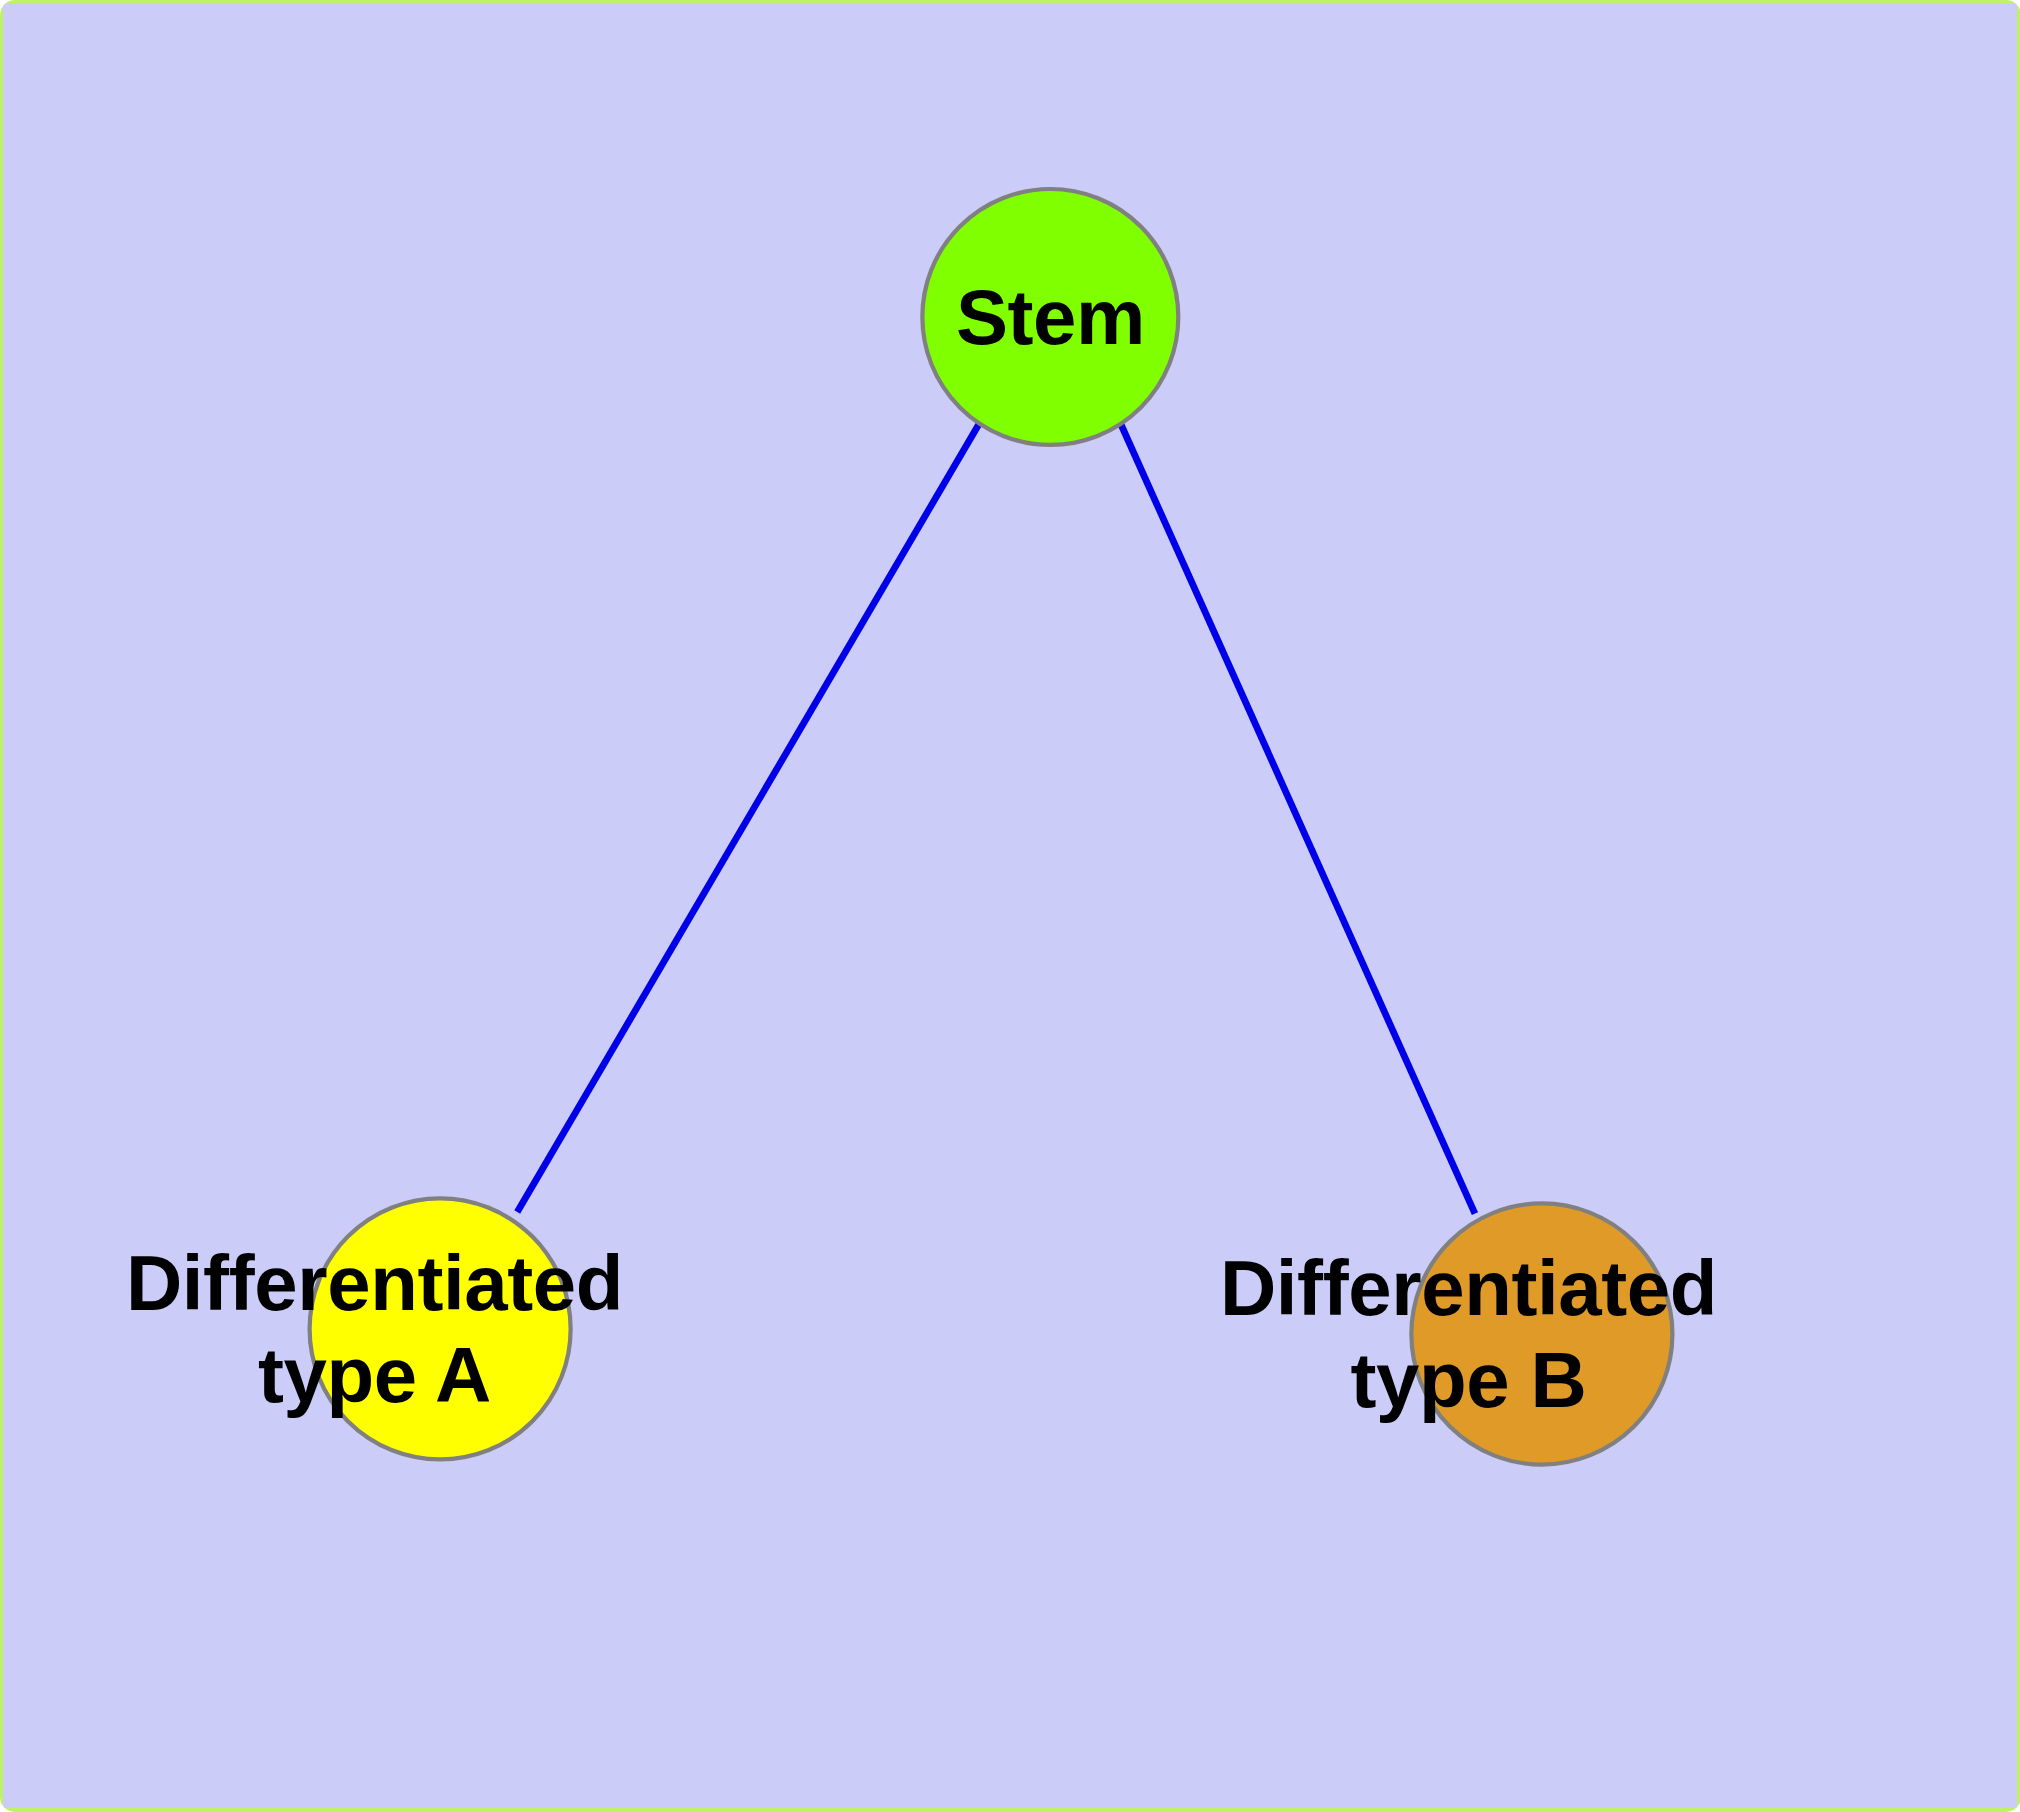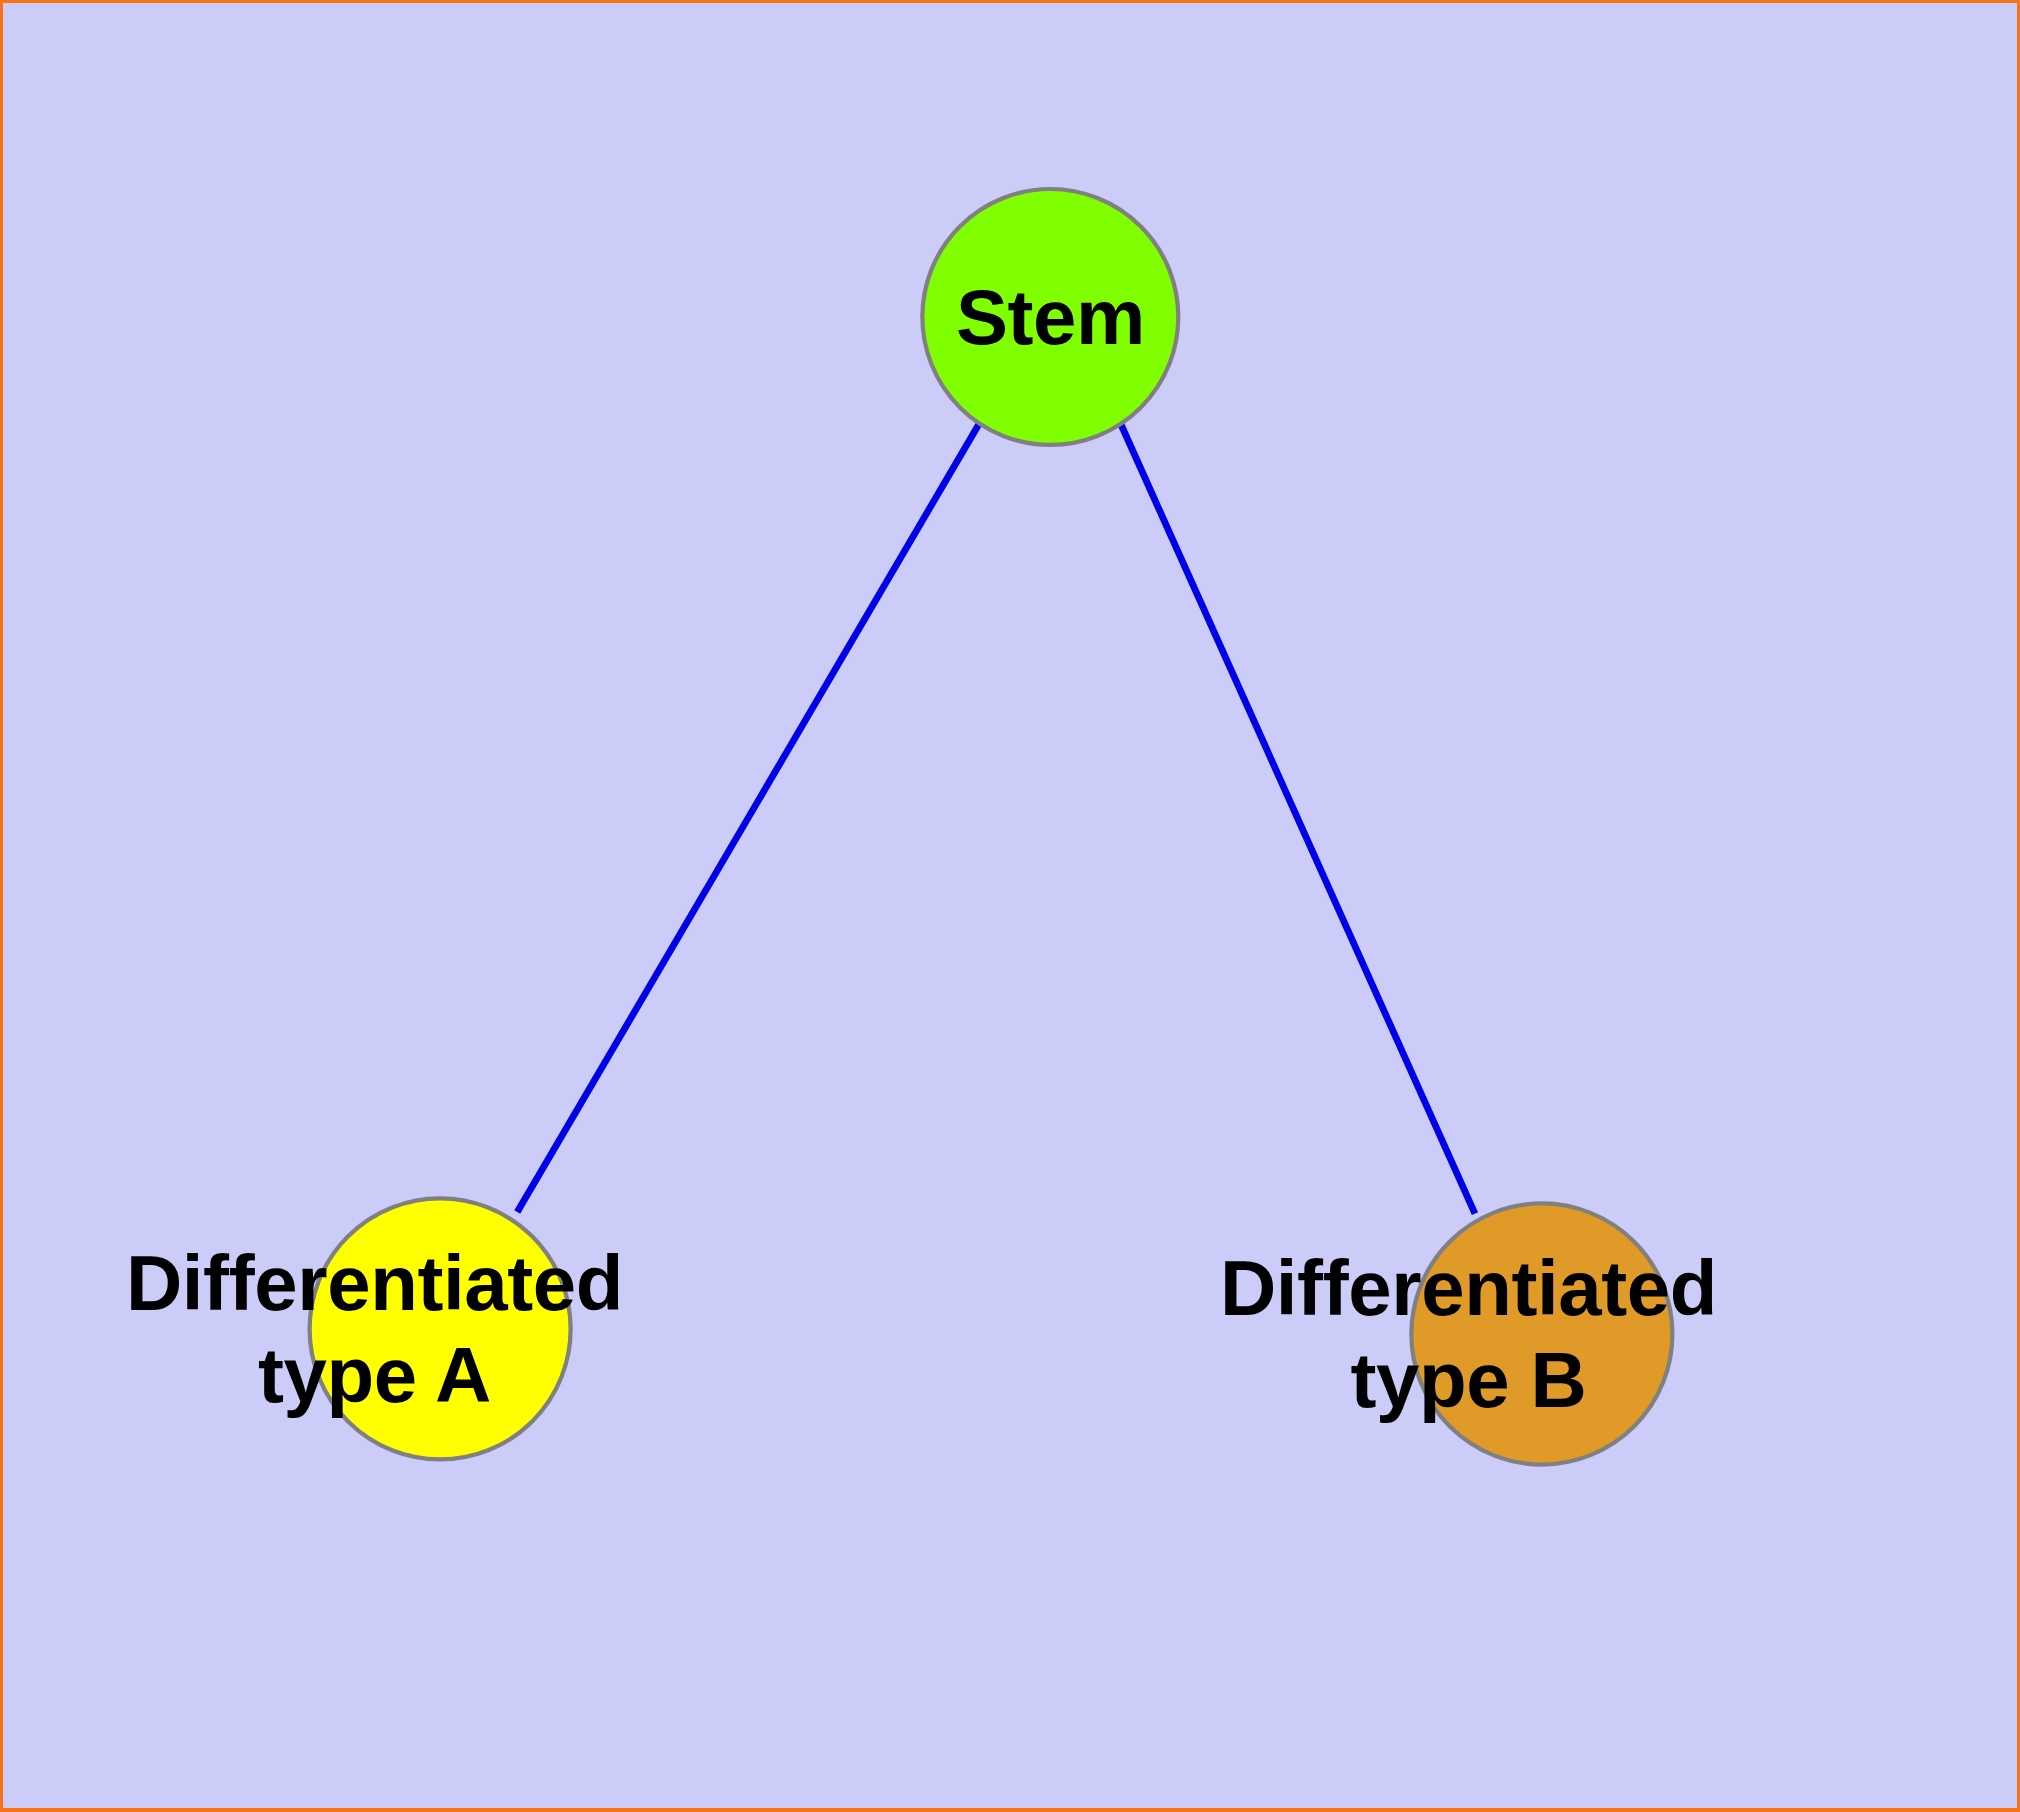--- a/index.html
+++ b/index.html
@@ -6,22 +6,23 @@
   html, body {
     margin: 0;
     padding: 0;
     background: #ffffff;
   }
   #canvas {
     position: relative;
     width: 2021px;
     height: 1812px;
     overflow: hidden;
-    background: #f97316;
+    background: #bef264;
     font-family: "Liberation Sans", "DejaVu Sans", sans-serif;
+    border-radius: 15px;
   }
   #plot-area {
     position: absolute;
     left: 3.4px;
     top: 3.4px;
     width: 2014px;
     height: 1805px;
     background: #ccccf9;
   }
   #graph-svg {

